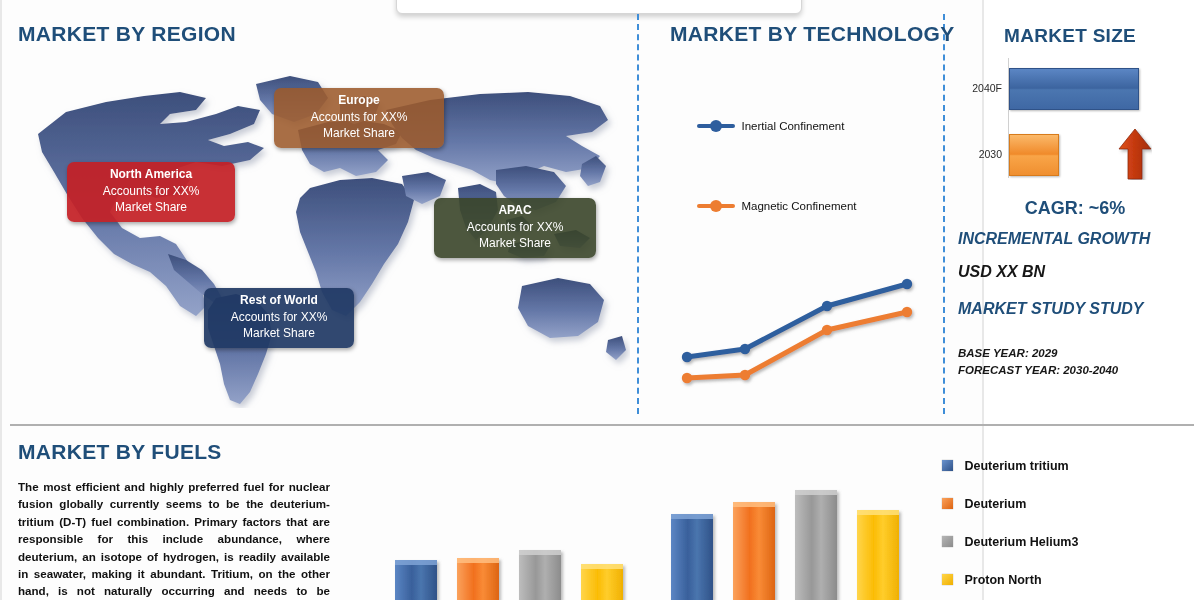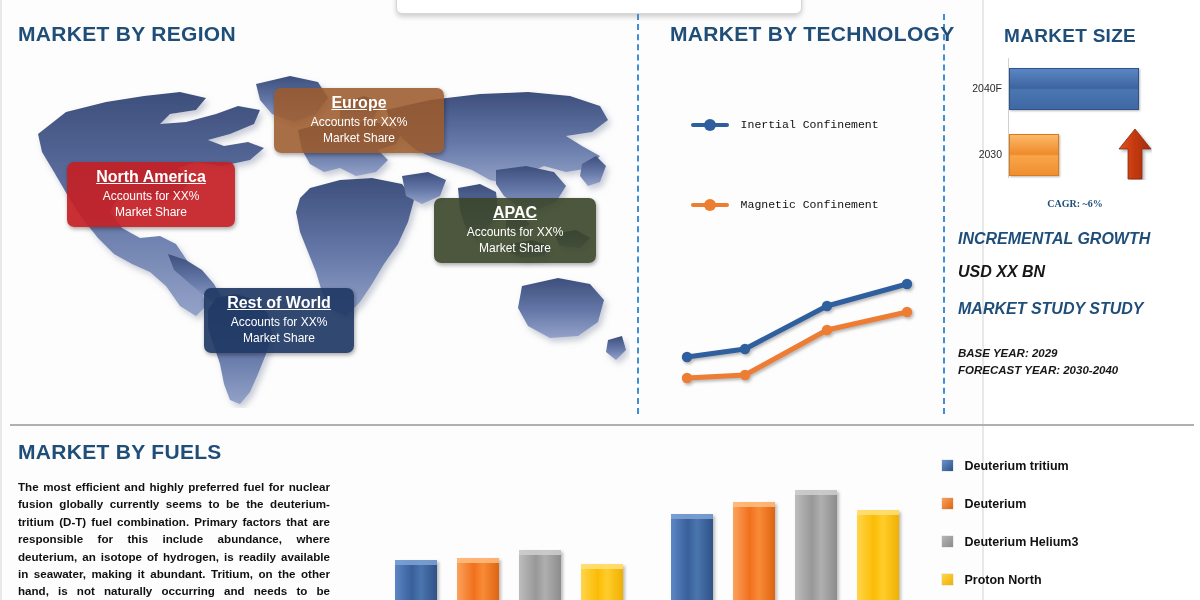--- a/index.html
+++ b/index.html
@@ -63,35 +63,34 @@
     border-radius: 7px;
     text-align: center;
     color: #ffffff;
     padding: 5px 10px 7px 10px;
     line-height: 1.28;
     box-shadow: 1px 2px 4px rgba(0,0,0,0.35);
   }
   .callout .ttl {
     display: block;
     font-weight: bold;
-    font-size: 16px;
-    text-decoration: underline;
+    font-size: 12px;
     margin-bottom: 2px;
     white-space: nowrap;
   }
   .callout .ln { display: block; font-size: 12px; white-space: nowrap; }
 
   #co-na     { left: 65px;  top: 162px; width: 168px; background: rgba(196,32,38,0.93); }
   #co-eu     { left: 272px; top: 88px;  width: 170px; background: rgba(156,90,43,0.88); }
   #co-apac   { left: 432px; top: 198px; width: 162px; background: rgba(58,69,41,0.90); }
   #co-row    { left: 202px; top: 288px; width: 150px; background: rgba(31,56,100,0.92); }
 
   
   .tech-wrap { position: absolute; left: 645px; top: 60px; width: 290px; height: 345px; }
-  .tech-legend { position: absolute; left: 44px; width: 240px; font-family: Liberation Mono, monospace; }
+  .tech-legend { position: absolute; left: 50px; width: 240px; }
   #tl-1 { top: 56px; }
   #tl-2 { top: 136px; }
   .tech-legend .swatch { display: inline-block; vertical-align: middle; position: relative; width: 38px; height: 4px; }
   .tech-legend .swatch .bar { position: absolute; left: 0; top: 0; width: 38px; height: 4px; border-radius: 2px; }
   .tech-legend .swatch .dot { position: absolute; left: 13px; top: -4px; width: 12px; height: 12px; border-radius: 50%; }
   .tech-legend .lbl { display: inline-block; vertical-align: middle; font-size: 11.5px; color: #111; margin-left: 2px; }
   .tech-chart { position: absolute; left: 20px; top: 200px; width: 270px; height: 130px; }
 
   
   .size-wrap { position: absolute; left: 948px; top: 58px; width: 250px; height: 350px; }
@@ -106,21 +105,21 @@
     border-color: #2f5288; }
   #bar-2030 { top: 76px; width: 50px;  height: 42px;
     background: linear-gradient(to bottom, #fbb96a 0%, #f08a2a 48%, #f9a548 52%, #ef8f30 100%);
     border-color: #d77b1c; }
   .size-cat { position: absolute; font-size: 10.5px; color: #2b2b2b; text-align: right; width: 50px; }
   #cat-2040 { left: 2px; top: 24px; }
   #cat-2030 { left: 2px; top: 90px; }
   .up-arrow { position: absolute; left: 168px; top: 70px; width: 34px; height: 52px; }
   #cagr {
     position: absolute; left: 0; top: 140px; width: 250px; text-align: center;
-    color: #1f4e79; font-weight: bold; font-size: 10px; font-family: Liberation Serif, serif;
+    color: #1f4e79; font-weight: bold; font-size: 18px;
   }
   .size-line { position: absolute; width: 250px; left: 8px; text-align: left; white-space: nowrap; font-style: italic; }
   #inc-growth { top: 172px; color: #1f4e79; font-weight: bold; font-size: 16px; }
   #inc-value  { top: 205px; color: #171717; font-weight: bold; font-size: 16px; }
   #study-ttl  { top: 242px; color: #1f4e79; font-weight: bold; font-size: 16px; }
   #sp-1 { top: 272px; color: #171717; font-weight: bold; font-size: 11.5px; }
   #sp-2 { top: 289px; color: #171717; font-weight: bold; font-size: 11.5px; }
   #sp-3 { top: 306px; color: #171717; font-weight: bold; font-size: 11.5px; }
 
   

